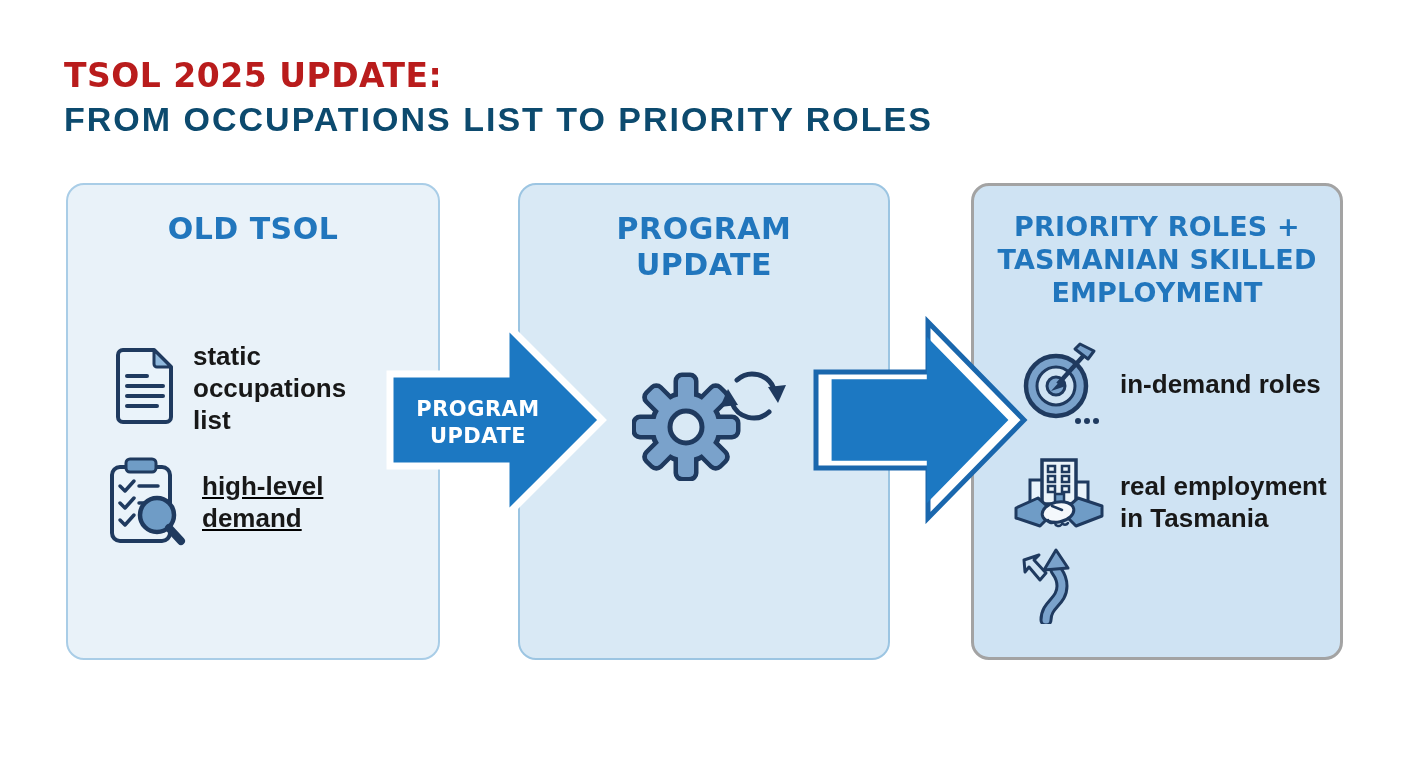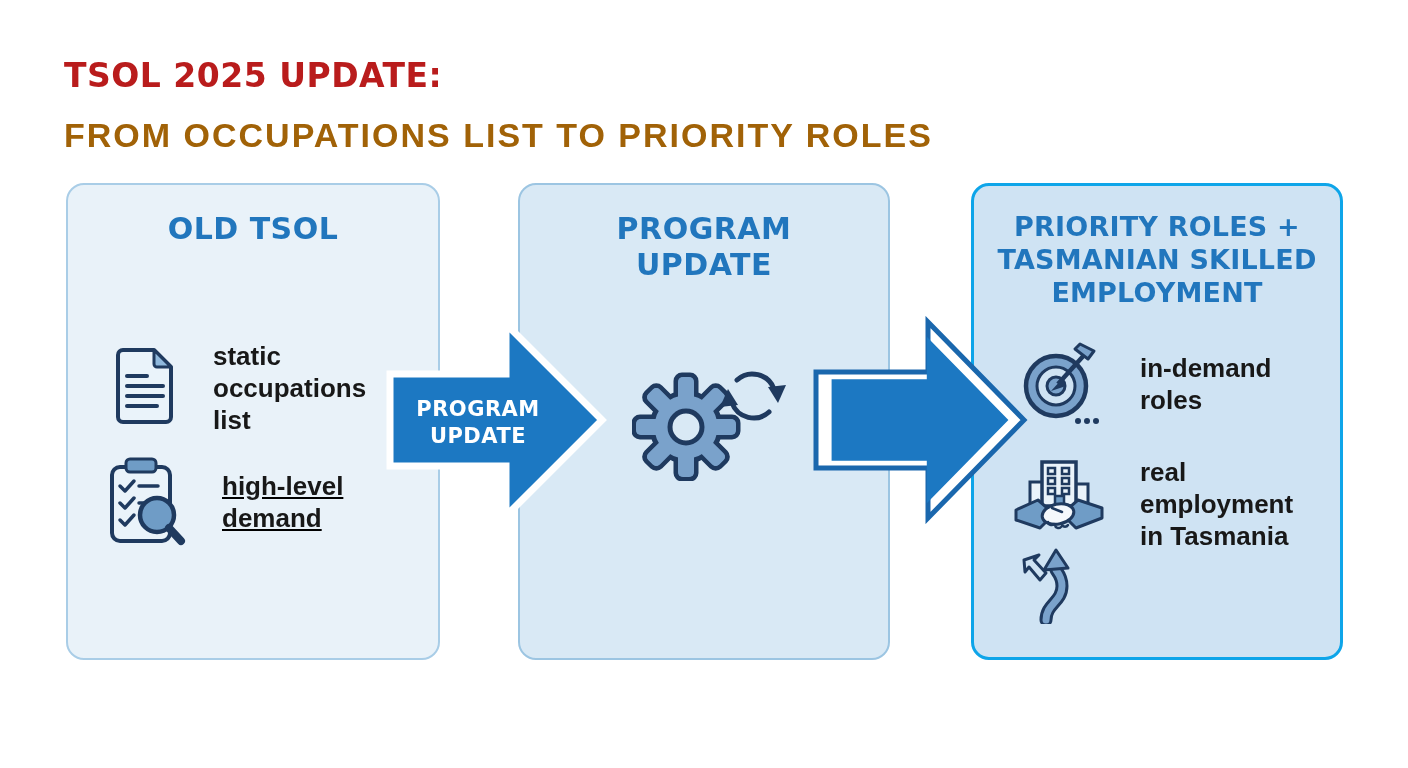--- a/index.html
+++ b/index.html
@@ -11,38 +11,38 @@
   .pre { white-space:pre-line; }
 
   
   .title-block { position:absolute; left:64px; top:56px; }
   .title-line1 {
     font-family:"DejaVu Sans", sans-serif; font-weight:800; font-size:33px;
     color:#b91c1c; letter-spacing:.5px; line-height:40px;
   }
   .title-line2 {
     font-family:"Liberation Sans", sans-serif; font-weight:700; font-size:34px;
-    color:#a16207; letter-spacing:2px; line-height:42px; margin-top:18px;
+    color:#0c4a6e; letter-spacing:2px; line-height:42px; margin-top:2px;
   }
 
   
   .panel { position:absolute; top:183px; height:477px; border-radius:18px; }
   .panel-1 { left:66px;  width:374px; background:#e9f2f9; border:2px solid #a9cde7; }
   .panel-2 { left:518px; width:372px; background:#d9e9f5; border:2px solid #9cc5e2; }
-  .panel-3 { left:971px; width:372px; background:#cfe3f3; border:3px solid #0ea5e9; }
+  .panel-3 { left:971px; width:372px; background:#cfe3f3; border:3px solid #a3a3a3; }
 
   .panel h2 {
     font-family:"DejaVu Sans", sans-serif; font-weight:700; text-align:center;
     color:#2176bd; letter-spacing:.5px; white-space:pre-line;
   }
   .panel-1 h2 { padding-top:26px; font-size:30px; line-height:36px; }
   .panel-2 h2 { padding-top:26px; font-size:30px; line-height:36px; }
   .panel-3 h2 { padding-top:24px; font-size:27px; line-height:33px; letter-spacing:.2px; }
 
-  .item { position:absolute; display:flex; align-items:center; gap:36px; }
+  .item { position:absolute; display:flex; align-items:center; gap:16px; }
   .item .label {
     font-family:"Liberation Sans", sans-serif; font-weight:700; font-size:26px;
     line-height:32px; color:#181818; white-space:pre-line;
   }
   .p1-i1 { left:45px; top:155px; }
   .p1-i2 { left:38px; top:268px;text-decoration:underline; }
   .p2-gear { left:112px; top:178px; }
   .p3-i1 { left:44px; top:150px;justify-content:space-between; }
   .p3-i2 { left:40px; top:270px;justify-content:flex-end; }
   .p3-i3 { left:46px; top:360px; }

